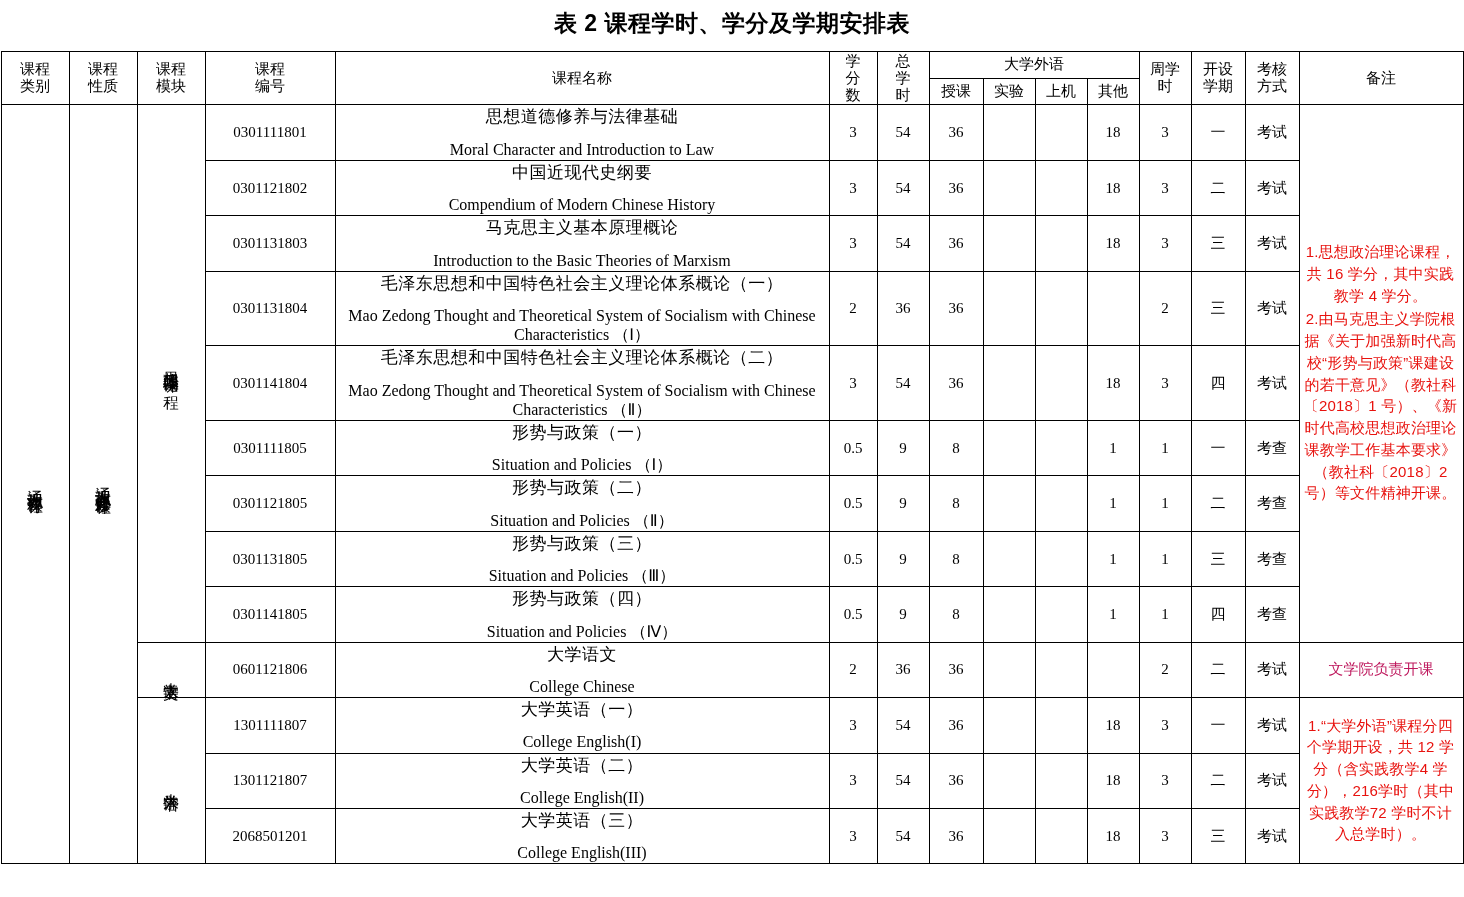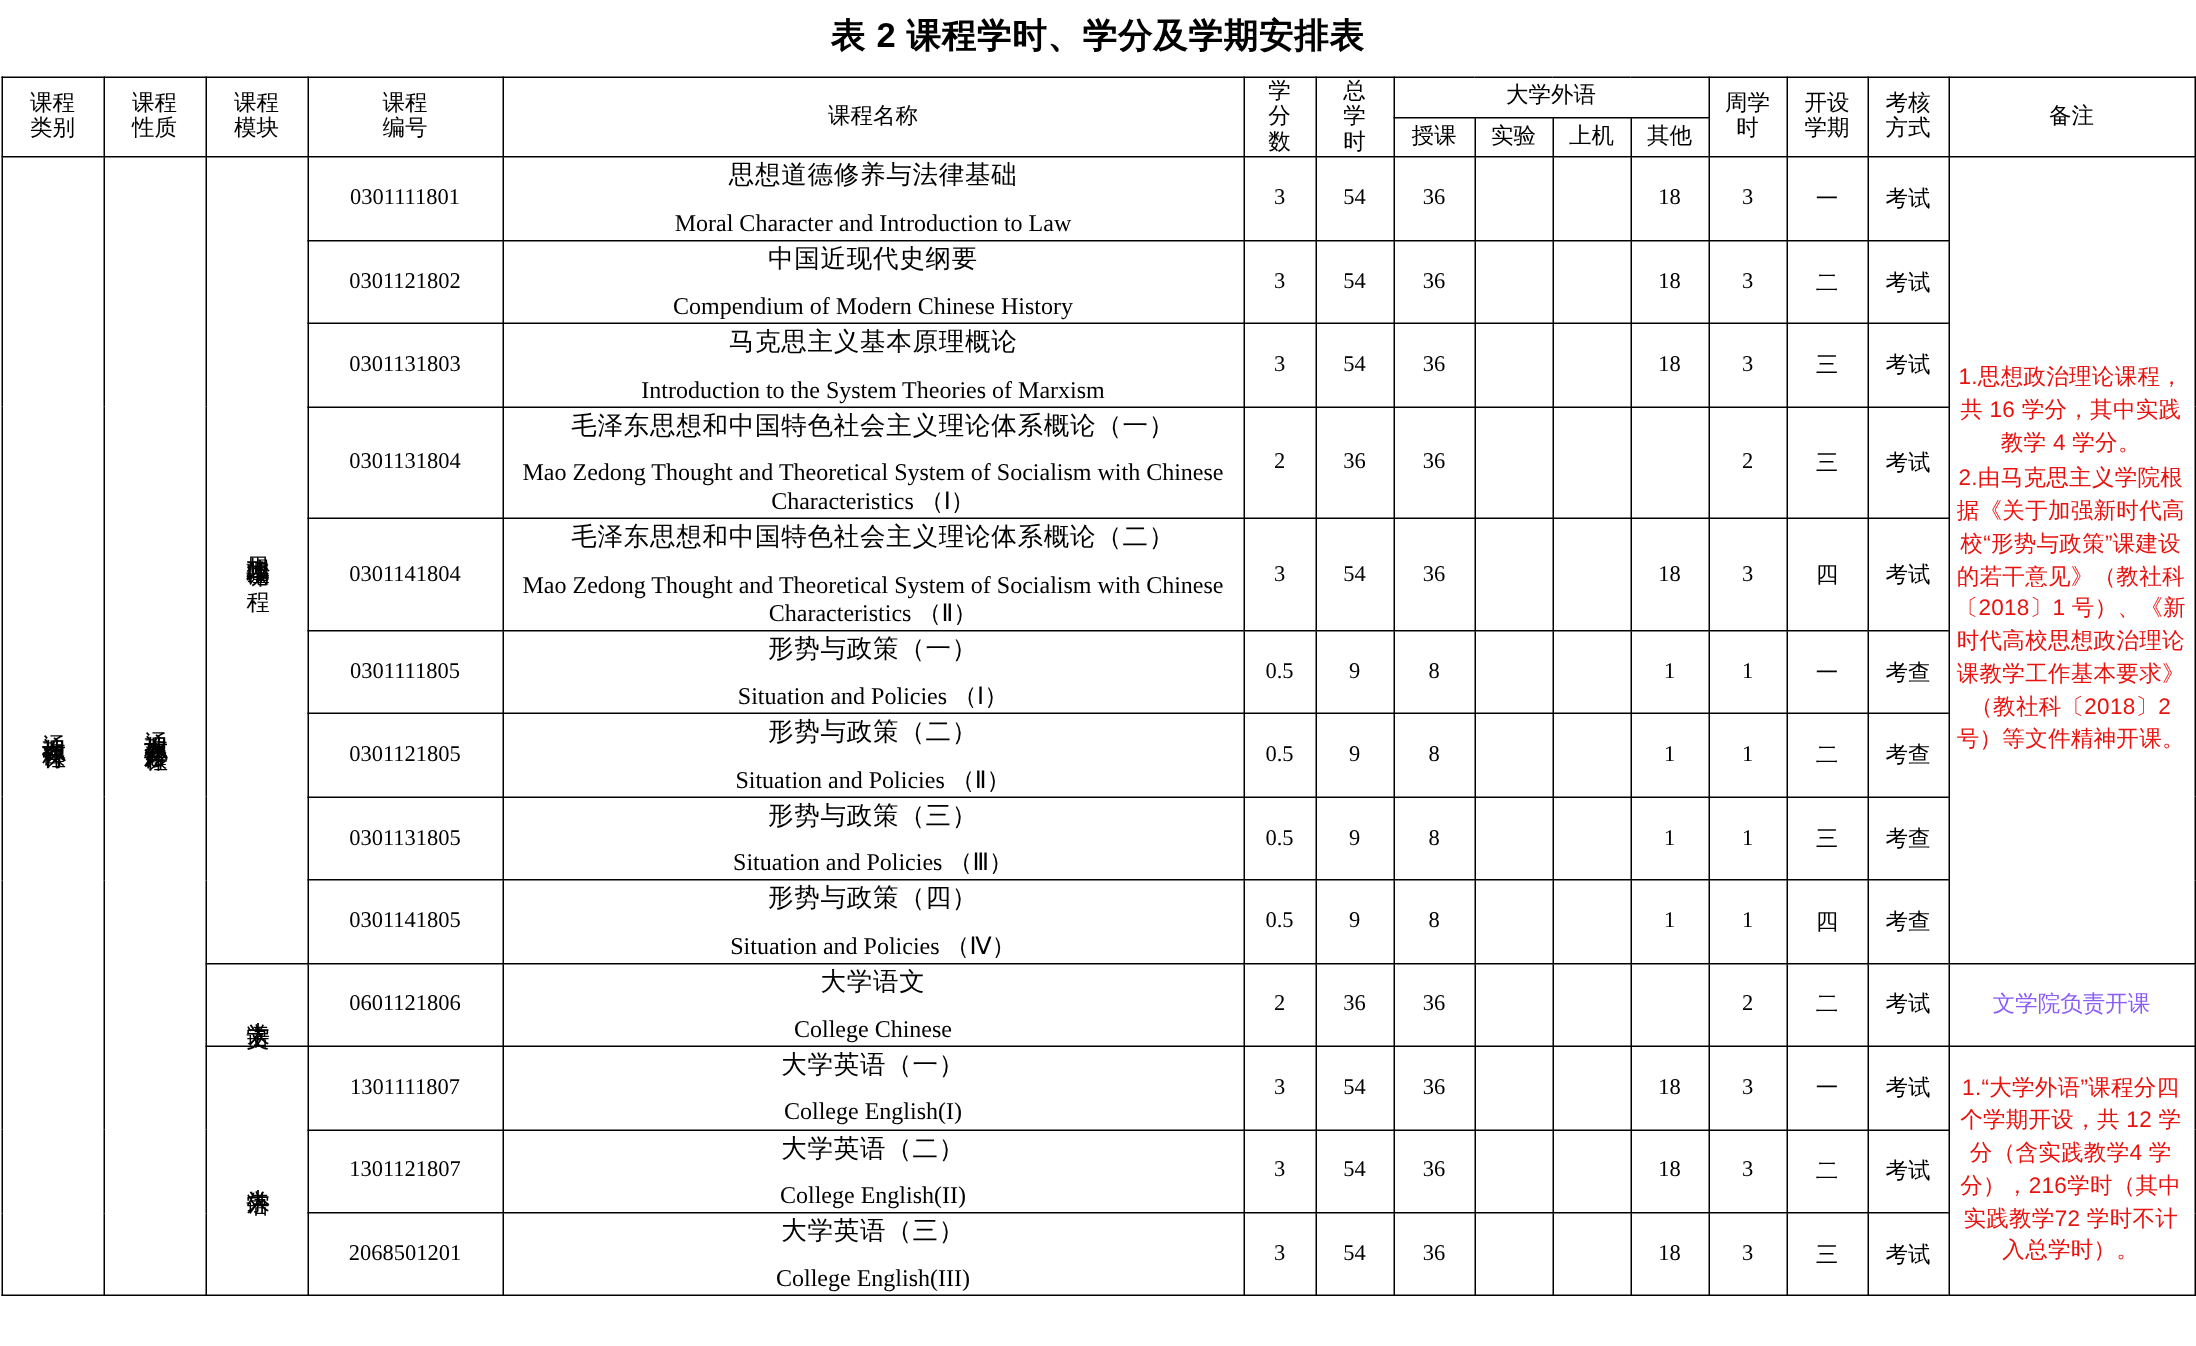--- a/index.html
+++ b/index.html
@@ -91,21 +91,21 @@
     color: #e8120e;
     font-family: "Liberation Sans", sans-serif;
     font-size: 15px;
     line-height: 1.45;
     text-align: left;
     padding: 2px 4px;
     letter-spacing: 0.2px;
   }
   .note p { margin: 0 1px 2px 0; }
   .note-plain {
-    color: #8b5cf6;
+    color: #be185d;
     font-family: "Liberation Sans", sans-serif;
     font-size: 15px;
     text-align: center;
   }
   .sub-hdr { font-size: 15.5px; }
   .name-cell { padding: 2px 4px; }
 </style>
 </head>
 <body>
 
@@ -226,21 +226,21 @@
       <td class="num">18</td>
       <td class="num">3</td>
       <td class="zh">二</td>
       <td class="zh">考试</td>
     </tr>
 
     <tr>
       <td class="code">0301131803</td>
       <td class="name-cell">
         <div class="cn-name">马克思主义基本原理概论</div>
-        <div class="en-name">Introduction to the System Theories of Marxism</div>
+        <div class="en-name">Introduction to the Basic Theories of Marxism</div>
       </td>
       <td class="num">3</td>
       <td class="num">54</td>
       <td class="num">36</td>
       <td class="num"></td>
       <td class="num"></td>
       <td class="num">18</td>
       <td class="num">3</td>
       <td class="zh">三</td>
       <td class="zh">考试</td>

